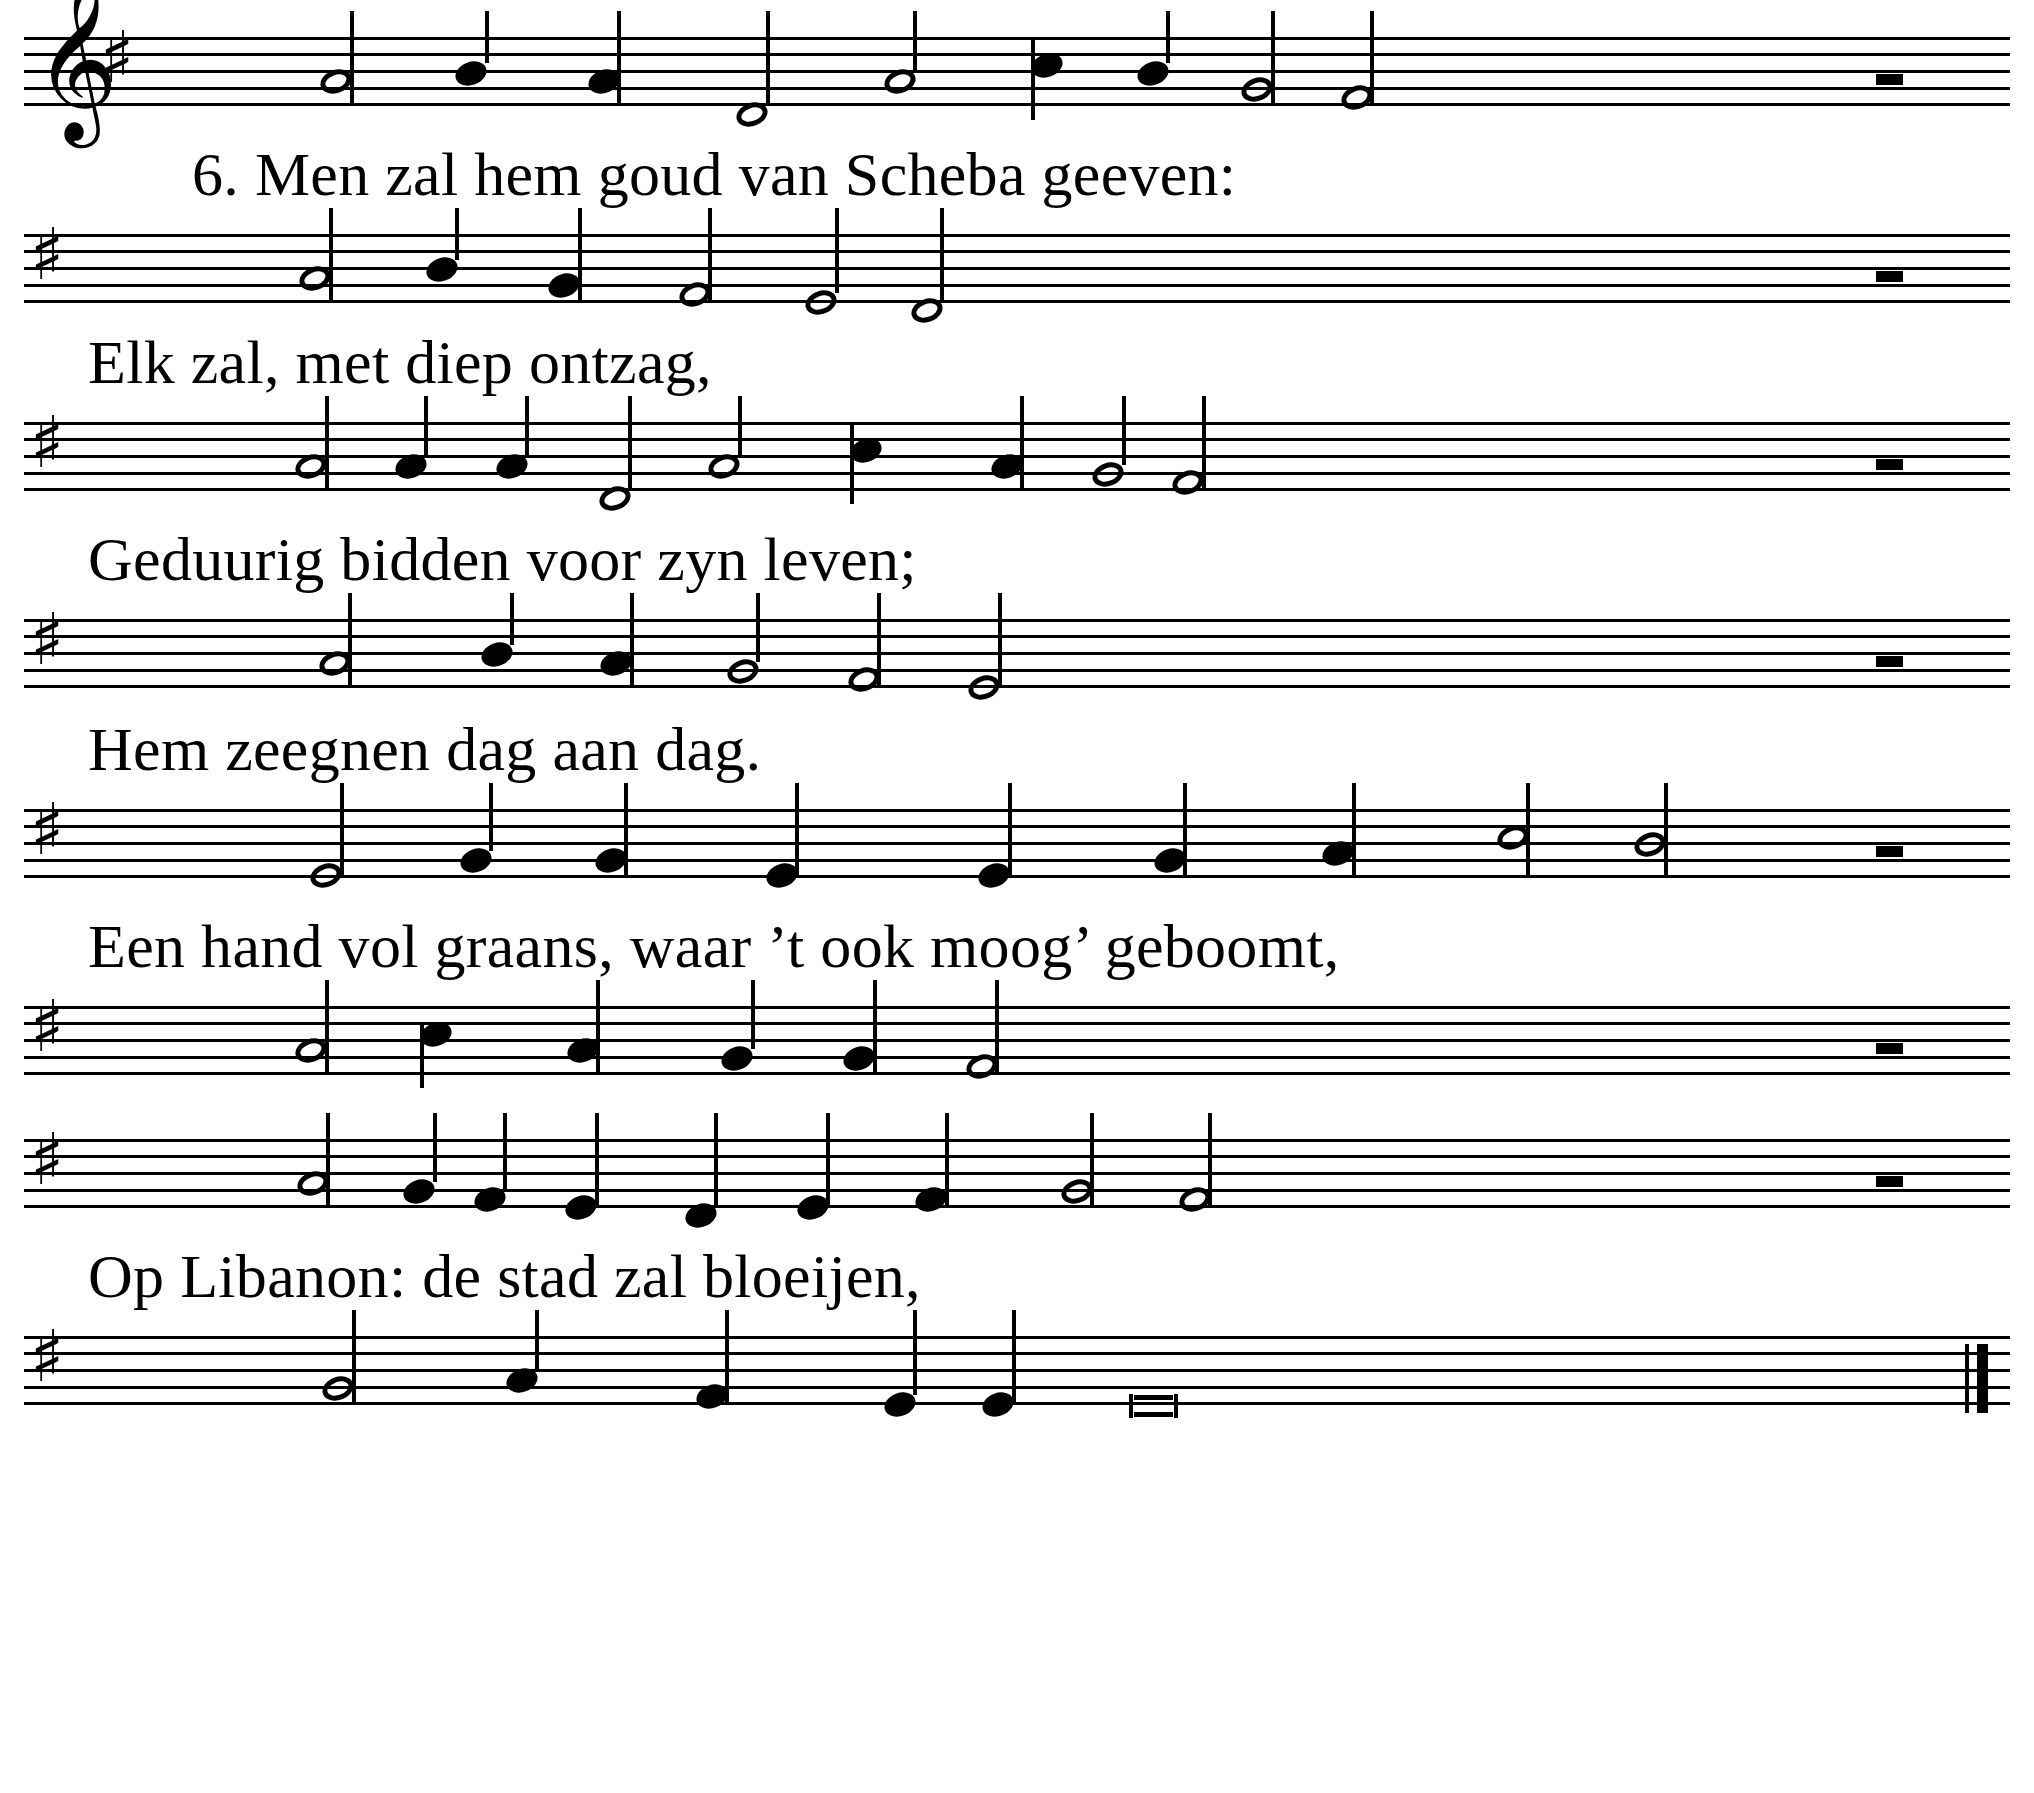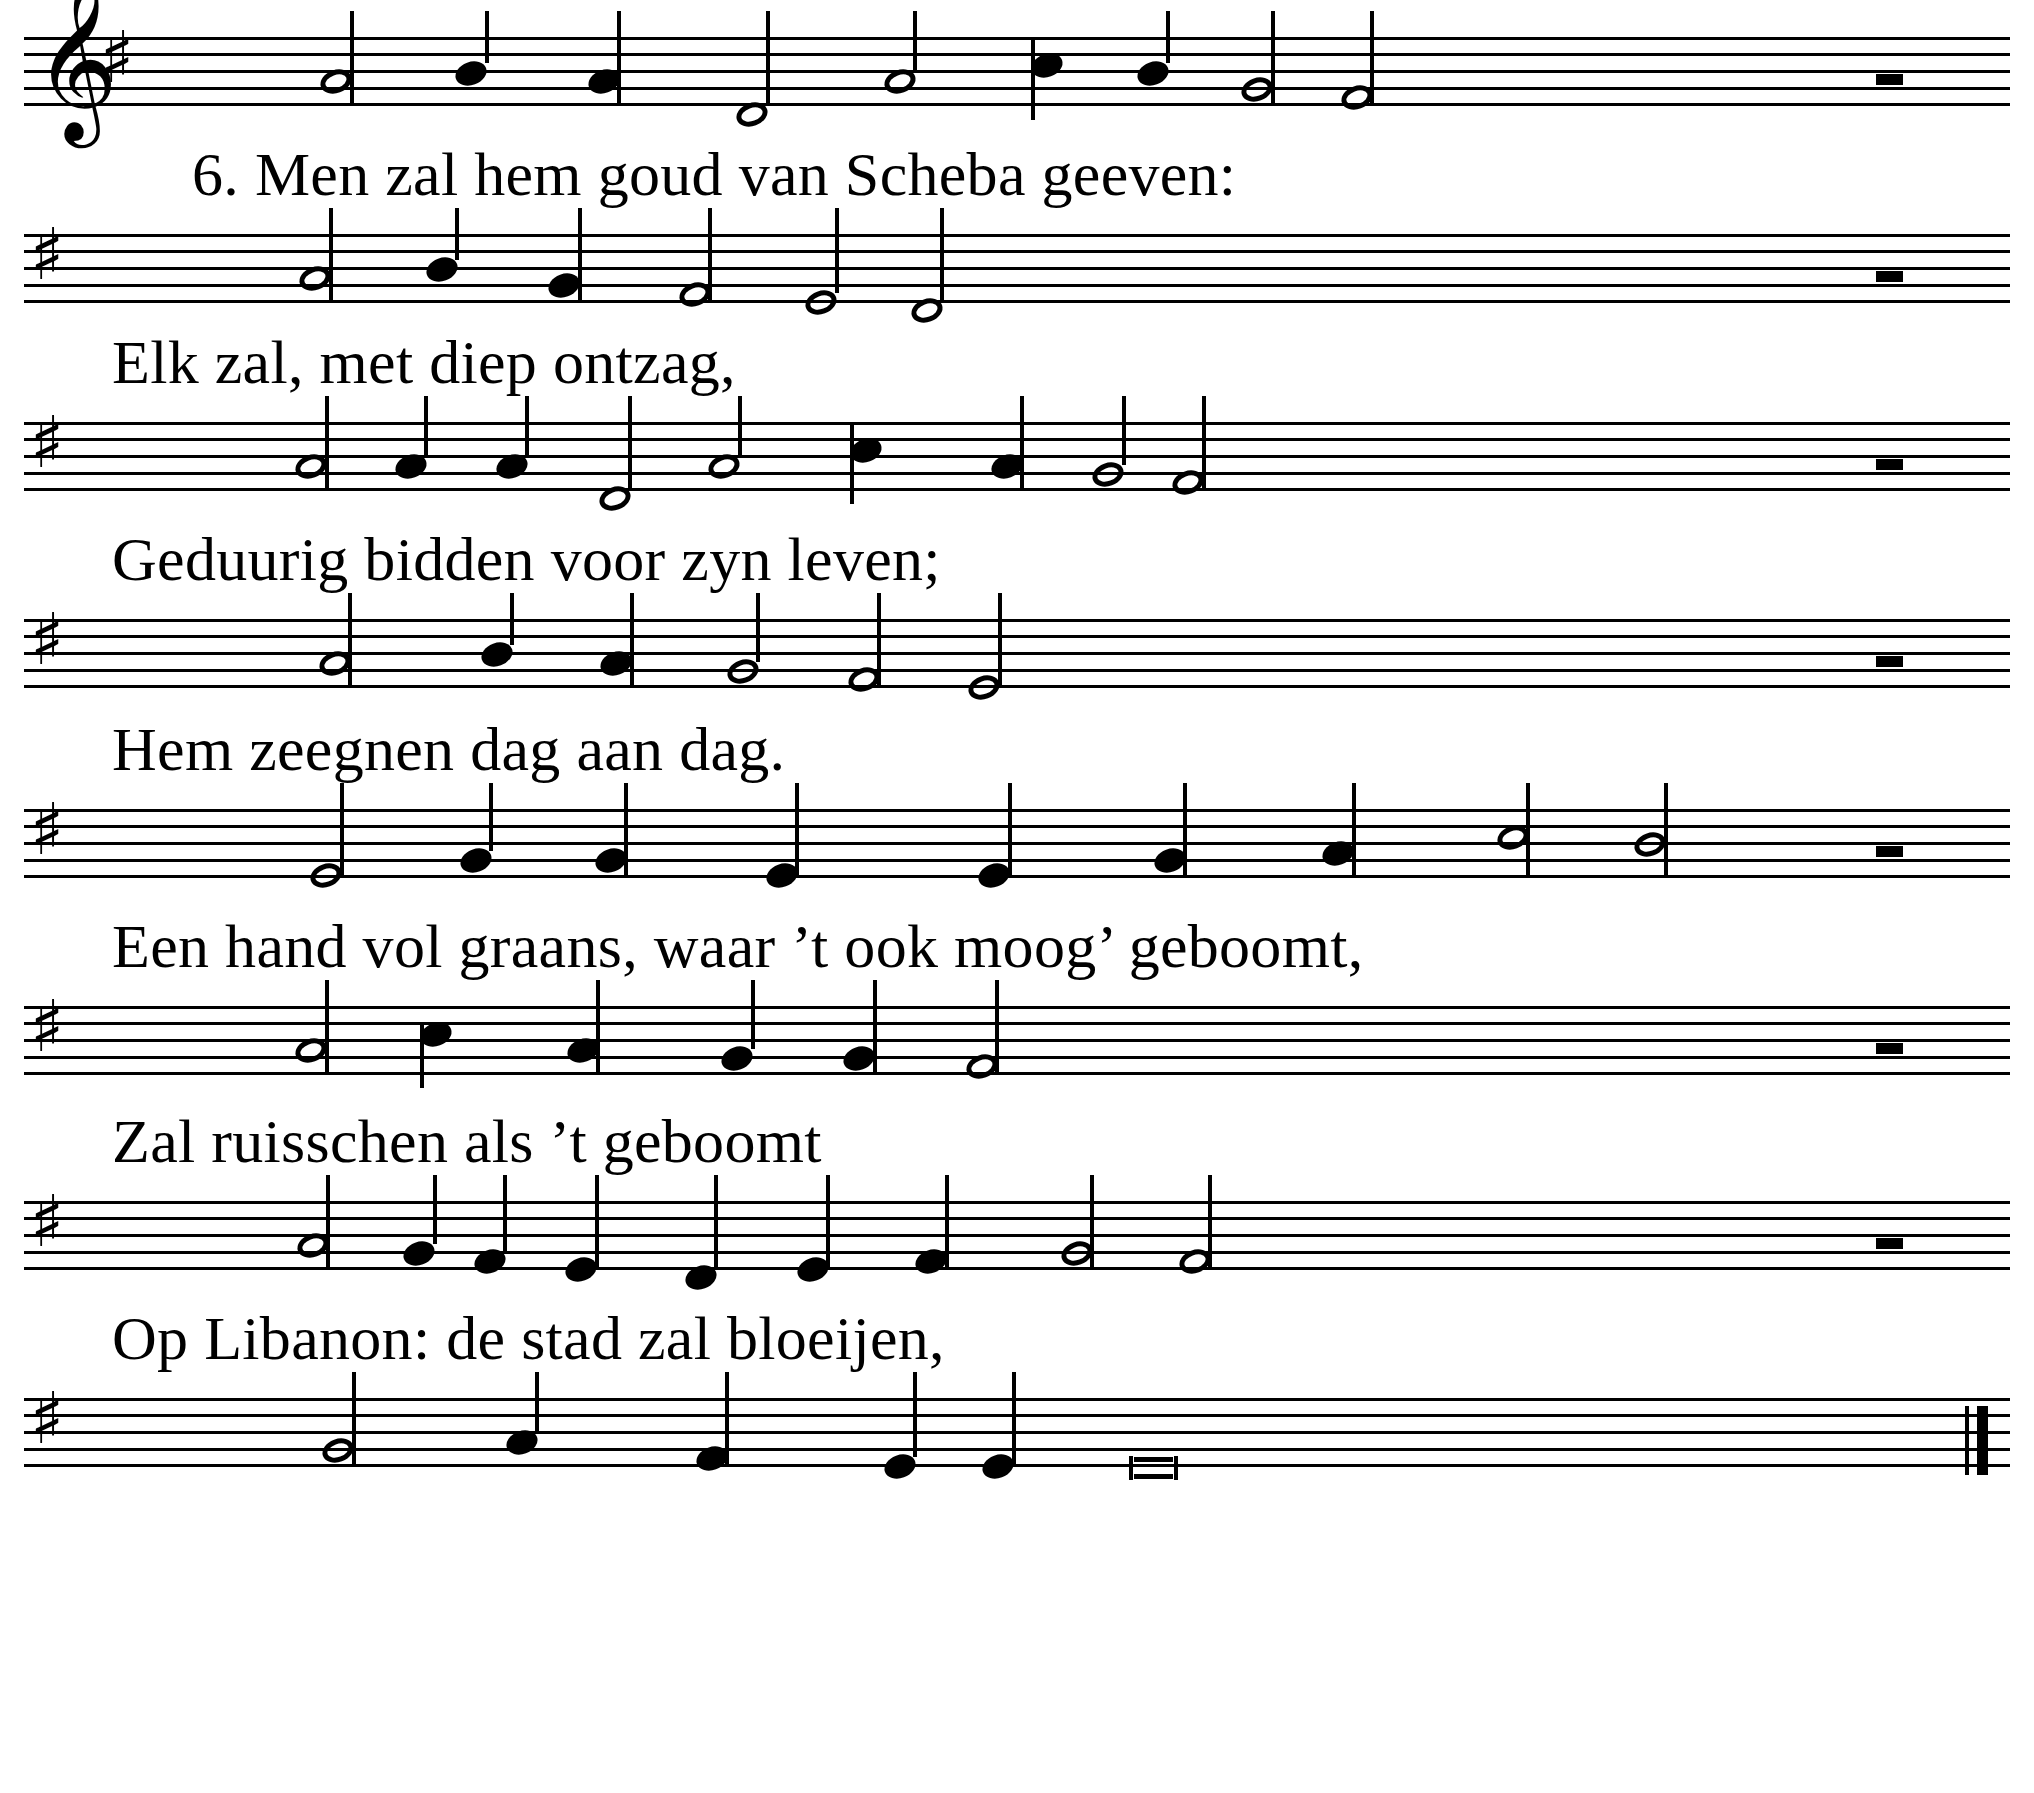--- a/index.html
+++ b/index.html
@@ -125,21 +125,21 @@
     width: 4.2px;
     background: #000;
   }
   .breve::before { left: -5px; }
   .breve::after { right: -5px; }
 
   
   .lyric {
     font-size: 62px;
     line-height: 1.0;
-    padding-left: 112px;
+    padding-left: 88px;
     white-space: nowrap;
     letter-spacing: 0.3px;
   }
   .lyric.first { padding-left: 192px; }
 </style>
 </head>
 <body>
 
 <div id="sheet">
 
@@ -401,21 +401,20 @@
       <div class="note open" style="left:966px; top:78px;"></div>
       <div class="stem" style="left:995px; top:2.5px; height:77px;"></div>
 
       <div class="barline" style="left:325px; top:29px;"></div>
       <div class="barline" style="left:596px; top:29px;"></div>
       <div class="barline" style="left:873px; top:29px;"></div>
       <div class="barline" style="left:995px; top:29px;"></div>
 
       <div class="rest" style="left:1876px; top:66px;"></div>
     </div>
-    <div class="lyric">Zal ruisschen als ’t geboomt</div>
   </div>
 
   <div class="system">
     <div class="staff-wrap" style="height:135px;">
       <div class="staff-lines" style="top:29px;">
         <div class="ln l0"></div>
         <div class="ln l1"></div>
         <div class="ln l2"></div>
         <div class="ln l3"></div>
         <div class="ln l4"></div>

